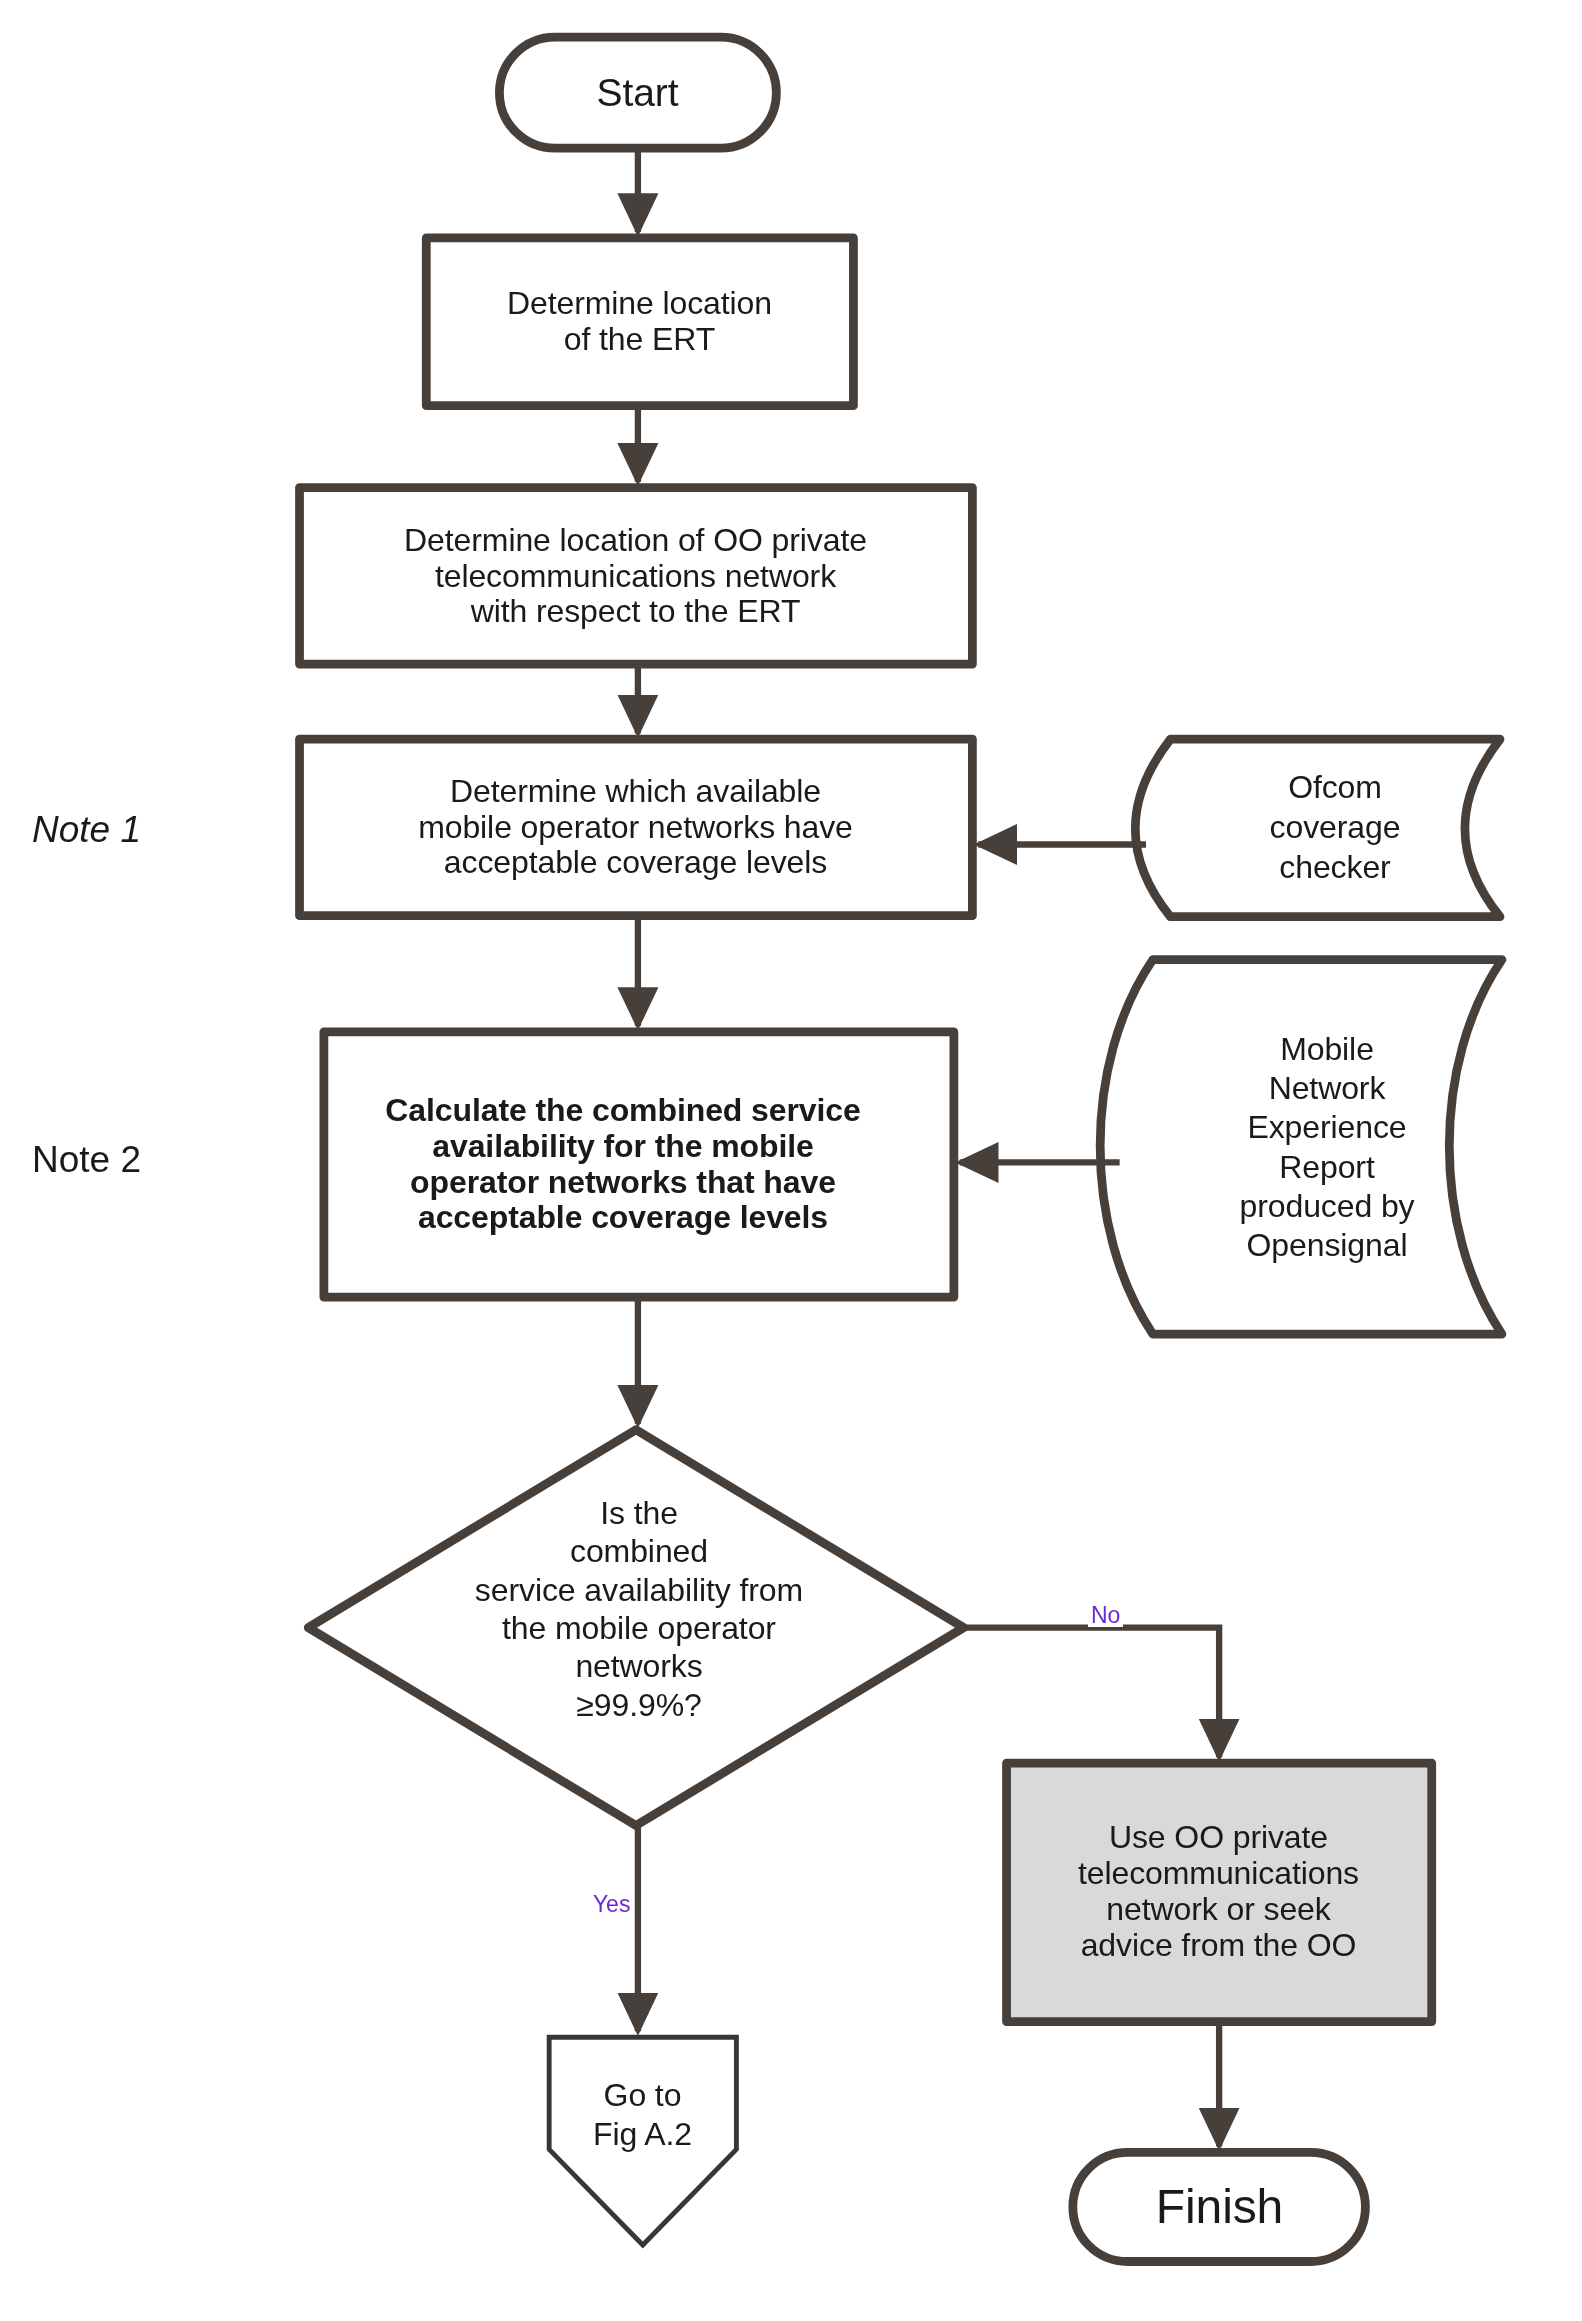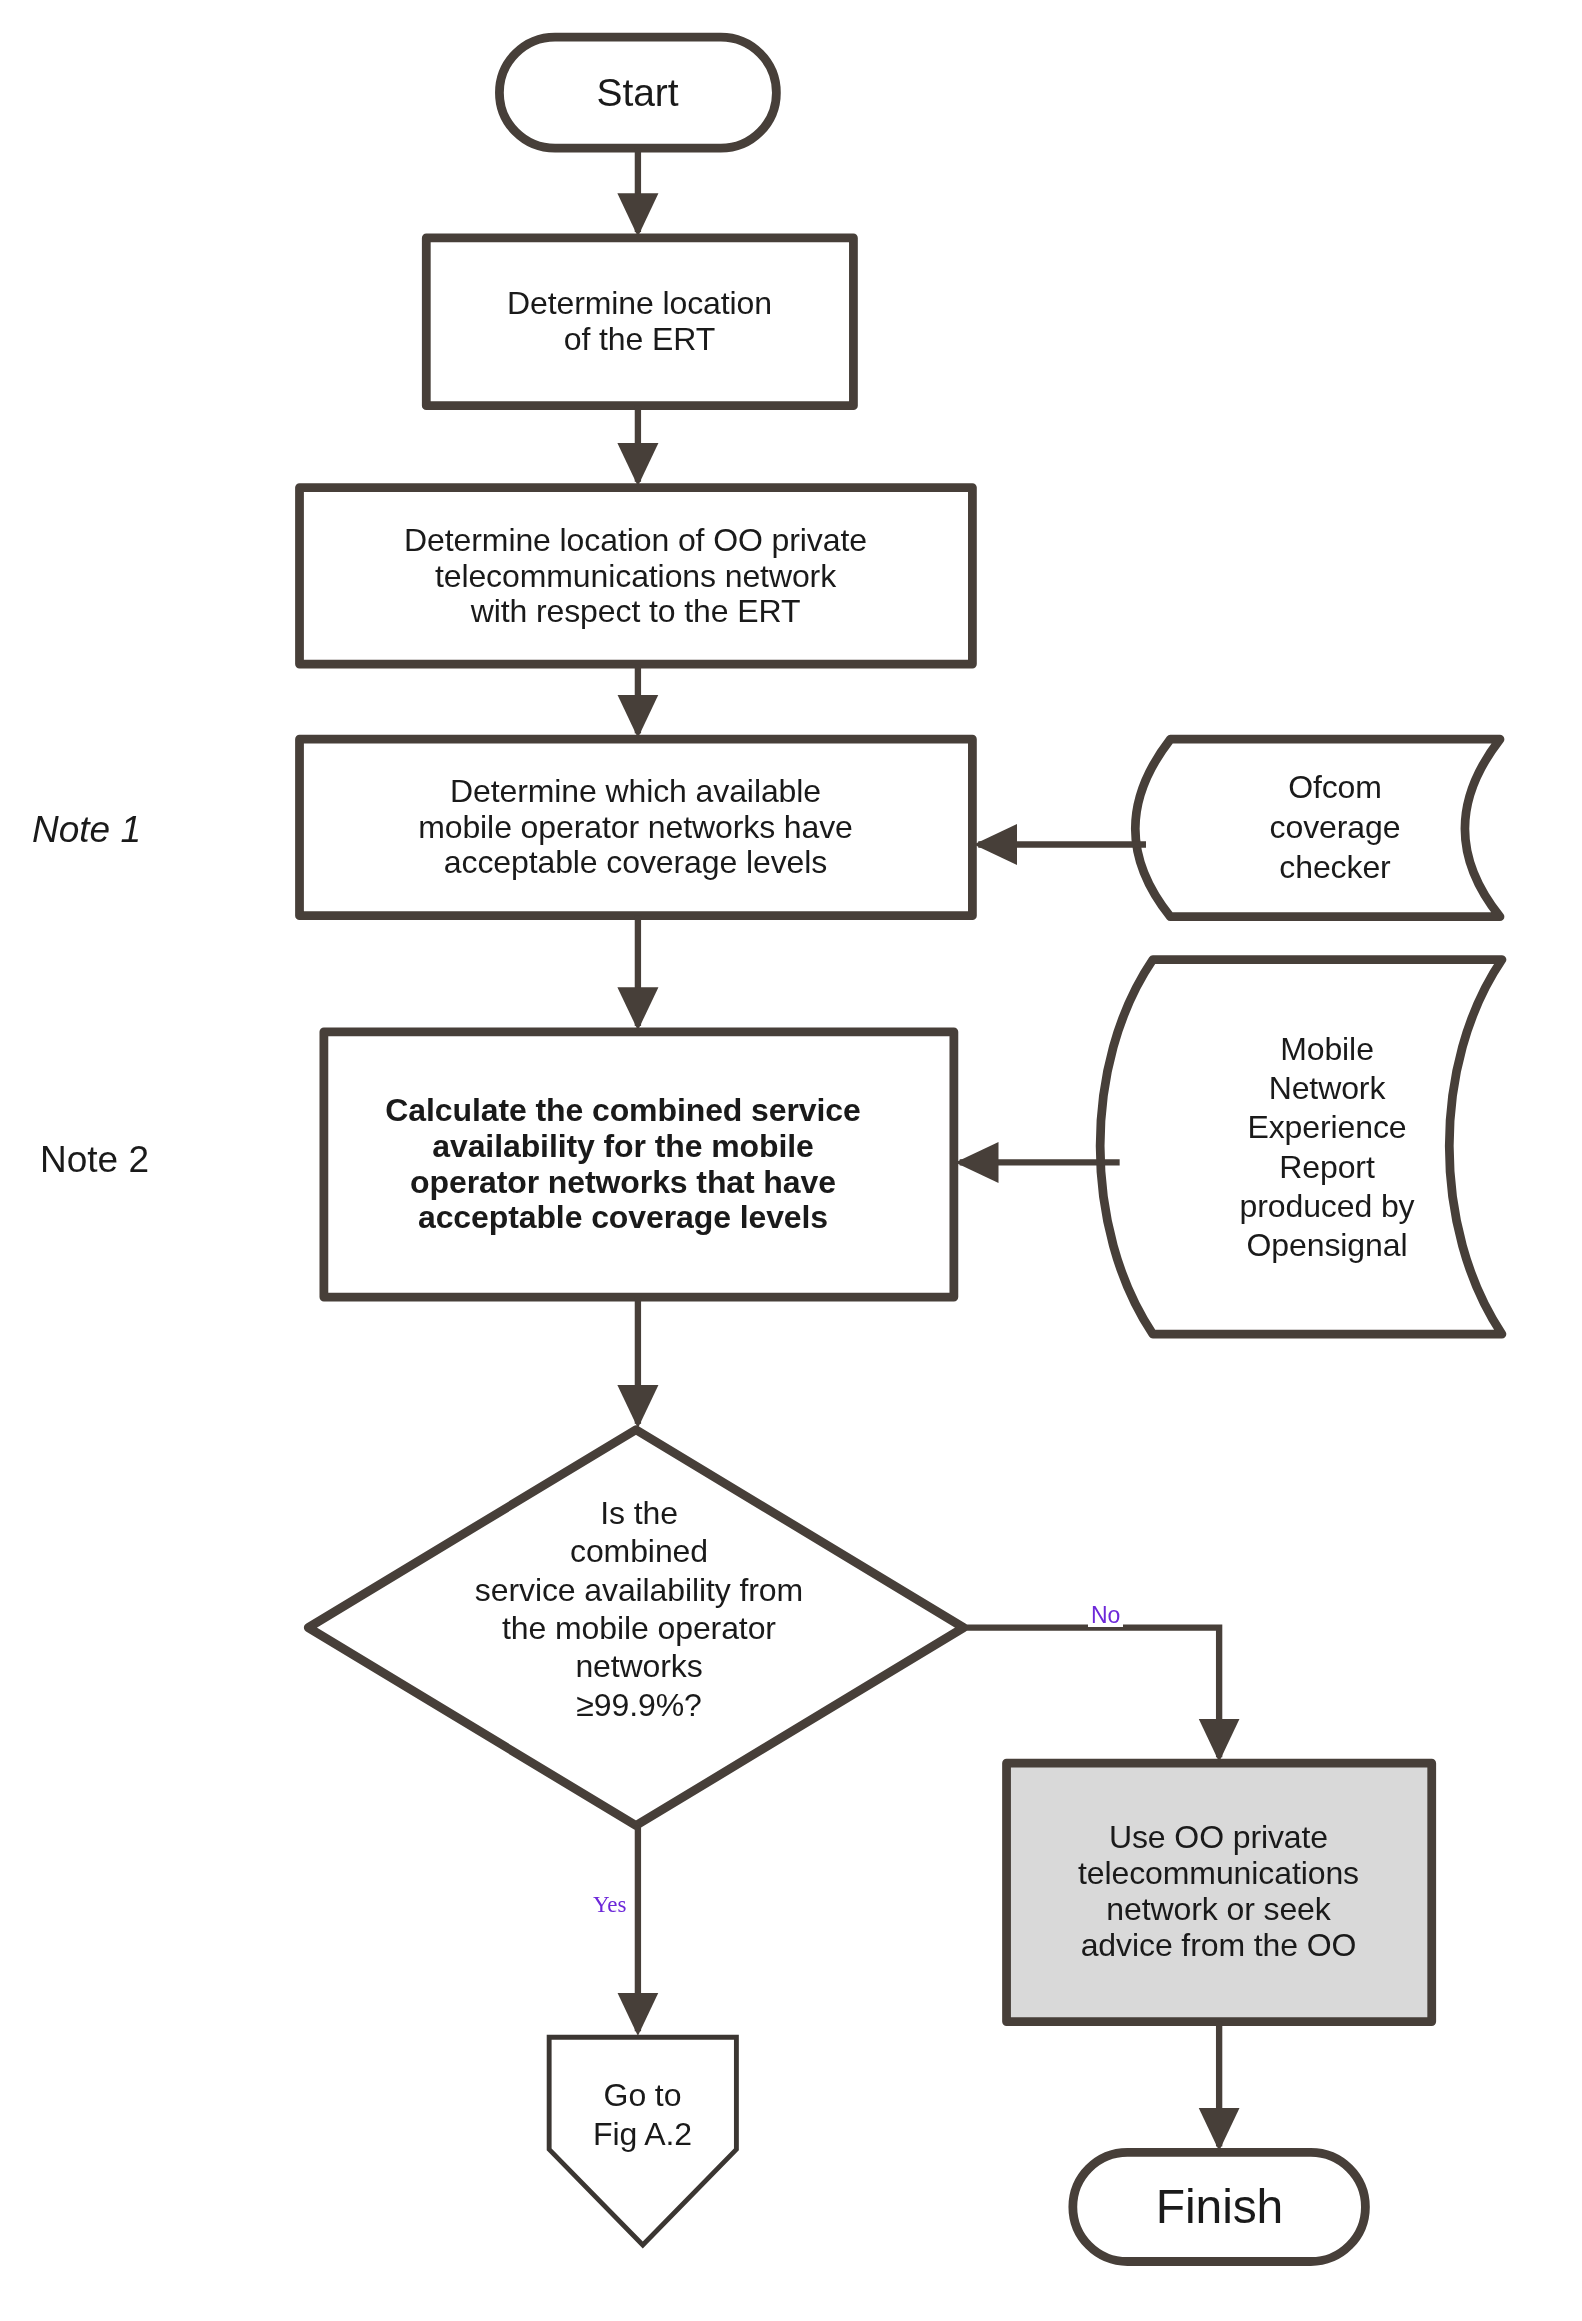--- a/index.html
+++ b/index.html
@@ -168,20 +168,20 @@
 network or seek
 advice from the OO</div>
 
   <div class="node-label" style="left:549px; top:2043px; width:187px; height:144px; line-height:1.22;">Go to
 Fig A.2</div>
 
   <div class="node-label" style="left:1073px; top:2152px; width:293px; height:109px; font-size:48px;">Finish</div>
 
   <div class="note-label" style="left:32px; top:811px;font-style:italic;">Note 1</div>
 
-  <div class="note-label" style="left:32px; top:1141px;margin-left:8px;">Note 2</div>
+  <div class="note-label" style="left:32px; top:1141px;">Note 2</div>
 
   <div class="edge-label" style="left:1088px; top:1604px;">No</div>
 
-  <div class="edge-label" style="left:590px; top:1893px;font-family:Liberation Serif, serif;">Yes</div>
+  <div class="edge-label" style="left:590px; top:1893px;">Yes</div>
 
 </div>
 
 
 </body></html>

